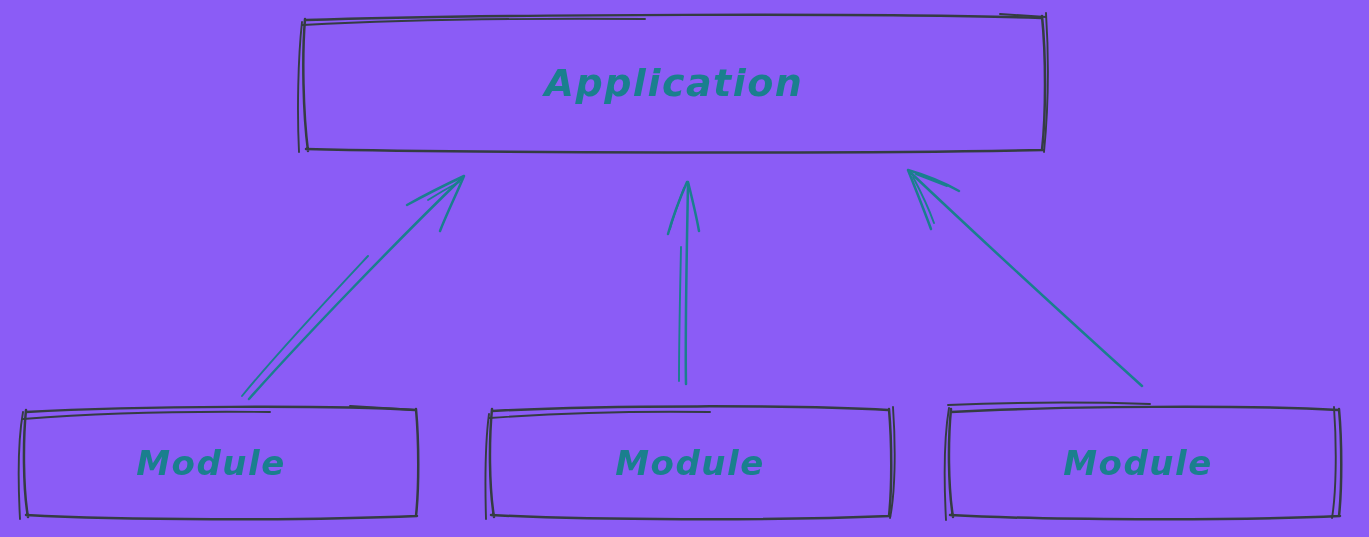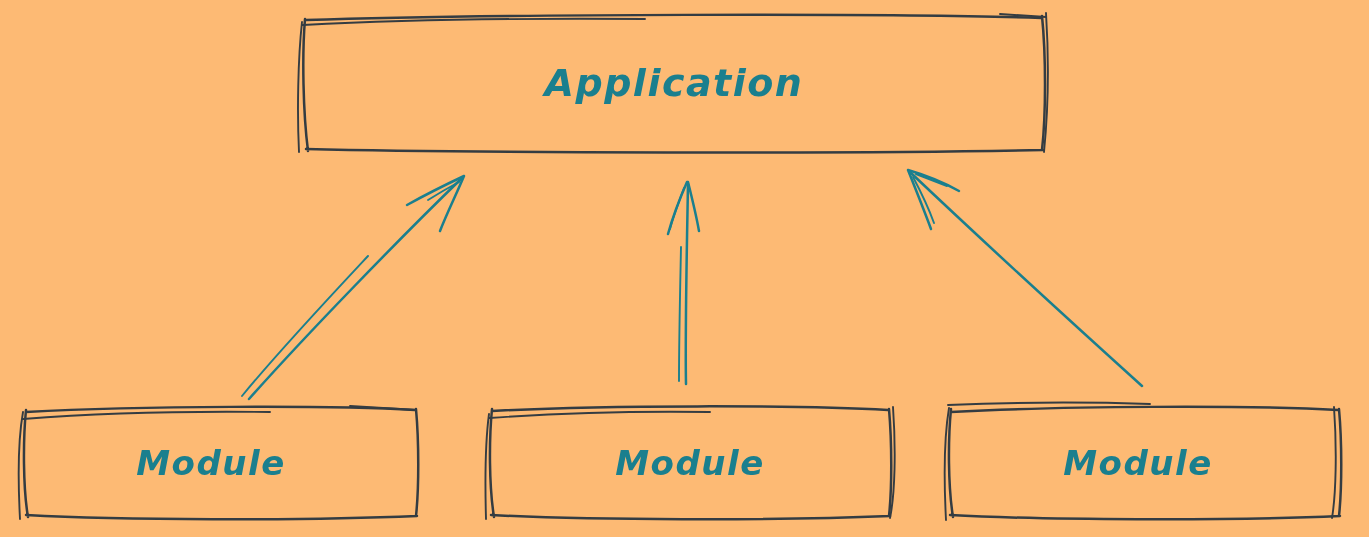--- a/index.html
+++ b/index.html
@@ -5,21 +5,21 @@
 <style>
   html, body {
     margin: 0;
     padding: 0;
     background: #ffffff;
   }
   .canvas {
     position: relative;
     width: 1369px;
     height: 537px;
-    background: #fdba74;
+    background: #8b5cf6;
     overflow: hidden;
   }
   .canvas svg {
     display: block;
     width: 100%;
     height: 100%;
   }
   .ink {
     fill: none;
     stroke-width: 2.5;

